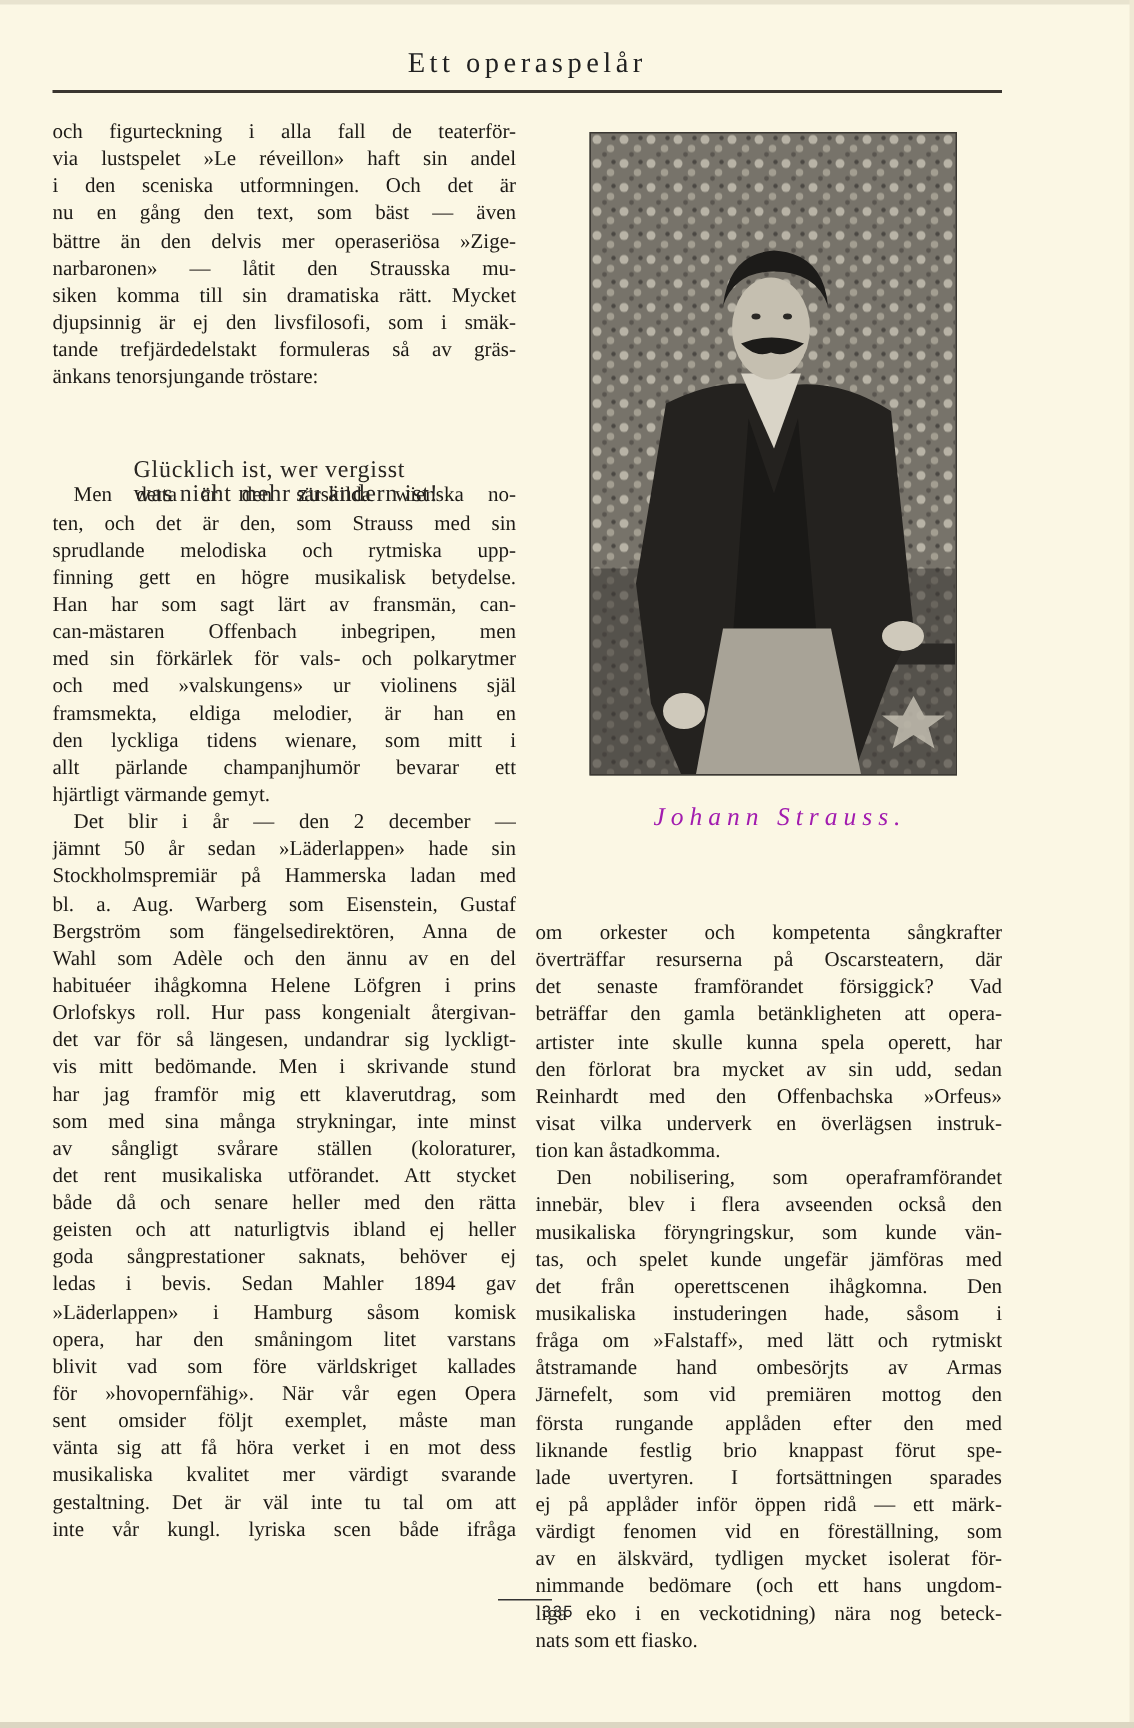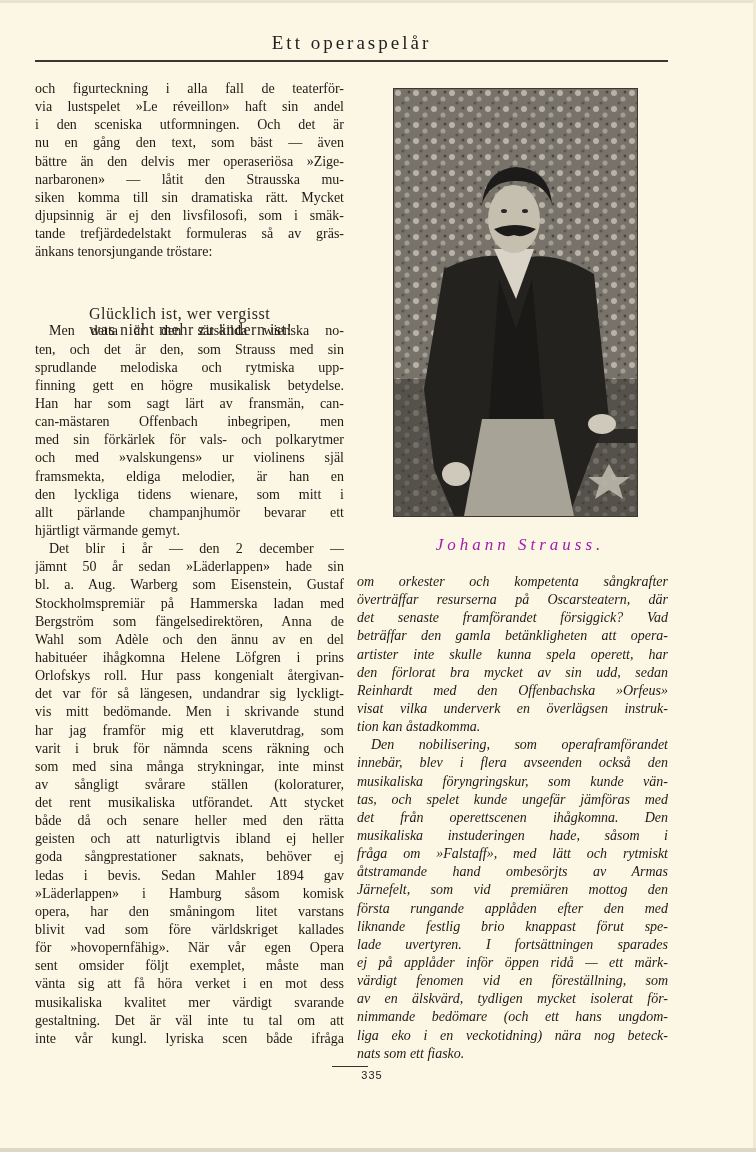--- a/index.html
+++ b/index.html
@@ -16,21 +16,21 @@
   .running-head {
     position:absolute; left:35px; top:32px; width:633px; text-align:center;
     font-size:19px; letter-spacing:3px; color:#222;
   }
   .head-rule { position:absolute; left:35px; top:60px; width:633px; height:2px; background:#3a3630; }
   .col { position:absolute; font-size:14px; line-height:18.15px; text-align:justify; }
   .col .ln { display:block; white-space:nowrap; text-align:justify; text-align-last:justify; height:18.15px; overflow:hidden; }
   .col .ln.last { text-align-last:left; }
   .col .ln.indent { padding-left:14px; }
   .left { left:35px; top:80px; width:309px; }
-  .right { left:357px; top:573px; width:311px;font-style:italic; }
+  .right { left:357px; top:614px; width:311px; }
   .quote { position:absolute; left:89px; top:290px; font-size:16px; line-height:15.5px; letter-spacing:0.5px; color:#2a2723;margin-top:16px; }
   .quote span { display:block; }
   .photo {
     position:absolute; left:393px; top:88px; width:243px; height:427px;
     background:#6d6a63; overflow:hidden; border:1px solid #3b3833;
   }
   .caption {
     position:absolute; left:520px; top:535px; transform:translateX(-50%);
     font-style:italic; font-size:17px; letter-spacing:4px; white-space:nowrap; color:#a21caf;
   }
@@ -71,30 +71,29 @@
     <span class="ln">med sin förkärlek för vals- och polkarytmer</span>
     <span class="ln">och med »valskungens» ur violinens själ</span>
     <span class="ln">framsmekta, eldiga melodier, är han en</span>
     <span class="ln">den lyckliga tidens wienare, som mitt i</span>
     <span class="ln">allt pärlande champanjhumör bevarar ett</span>
     <span class="ln last">hjärtligt värmande gemyt.</span>
   </div>
   <div>
     <span class="ln indent">Det blir i år — den 2 december —</span>
     <span class="ln">jämnt 50 år sedan »Läderlappen» hade sin</span>
+    <span class="ln">Stockholmspremiär på Hammerska ladan med</span>
     <span class="ln">bl. a. Aug. Warberg som Eisenstein, Gustaf</span>
-    <span class="ln">Stockholmspremiär på Hammerska ladan med</span>
     <span class="ln">Bergström som fängelsedirektören, Anna de</span>
     <span class="ln">Wahl som Adèle och den ännu av en del</span>
     <span class="ln">habituéer ihågkomna Helene Löfgren i prins</span>
     <span class="ln">Orlofskys roll. Hur pass kongenialt återgivan-</span>
     <span class="ln">det var för så längesen, undandrar sig lyckligt-</span>
     <span class="ln">vis mitt bedömande. Men i skrivande stund</span>
     <span class="ln">har jag framför mig ett klaverutdrag, som</span>
-    <span class="ln">varit i bruk för nämnda scens räkning och</span>
     <span class="ln">som med sina många strykningar, inte minst</span>
     <span class="ln">av sångligt svårare ställen (koloraturer,</span>
     <span class="ln">det rent musikaliska utförandet. Att stycket</span>
     <span class="ln">både då och senare heller med den rätta</span>
     <span class="ln">geisten och att naturligtvis ibland ej heller</span>
     <span class="ln">goda sångprestationer saknats, behöver ej</span>
     <span class="ln">ledas i bevis. Sedan Mahler 1894 gav</span>
     <span class="ln">»Läderlappen» i Hamburg såsom komisk</span>
     <span class="ln" style="font-style:normal">opera, har den småningom litet varstans</span>
     <span class="ln">blivit vad som före världskriget kallades</span>

